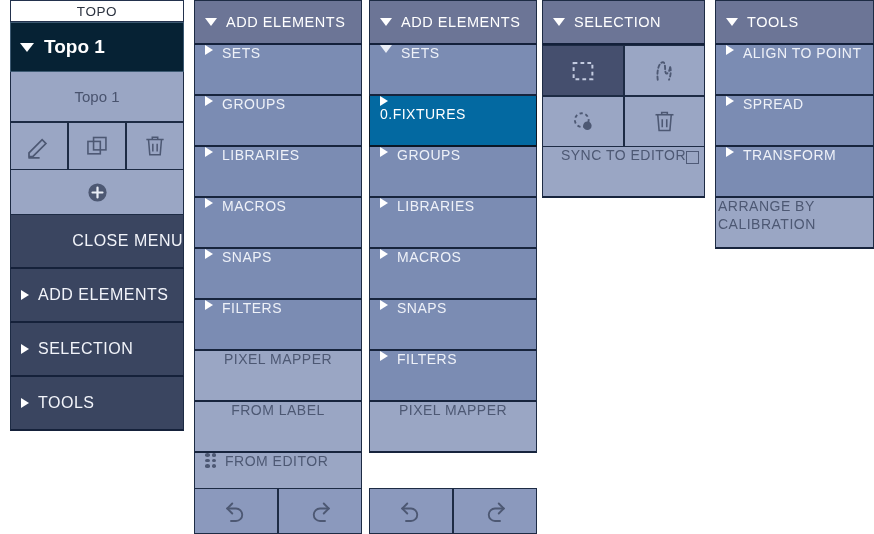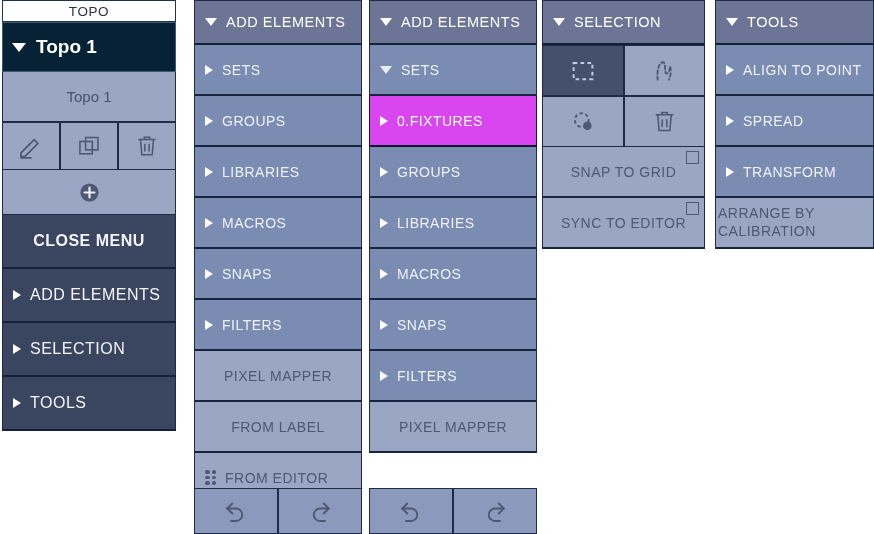--- a/index.html
+++ b/index.html
@@ -17,28 +17,28 @@
     background:#6c7596;color:#ffffff;
     font-size:14.5px;letter-spacing:.55px;
     display:flex;align-items:center;
     padding-left:10px;height:45px;
     border:1px solid #1d2b44;border-bottom:2px solid #13203a;
     box-sizing:border-box;
   }
   .row{
     background:#7b8cb3;color:#eef1f8;
     font-size:14px;letter-spacing:.5px;
-    display:flex;align-items:center;
+    display:flex;
     padding-left:10px;height:51px;
     border:1px solid #1d2b44;
     border-top:none;border-bottom:2px solid #17243d;
     box-sizing:border-box;position:relative;
   }
   .row.light{background:#9aa6c4;color:#4d5873;}
-  .row.dark{background:#d946ef;color:#ffffff;border-color:#0b1726;}
+  .row.dark{background:#0369a1;color:#ffffff;border-color:#0b1726;flex-direction:column;}
   .row.center{justify-content:center;padding-left:0;}
   .caret{
     width:0;height:0;margin-right:9px;flex:none;
     border-left:8px solid #ffffff;
     border-top:5.5px solid transparent;
     border-bottom:5.5px solid transparent;
   }
   .caret.down{
     border-left:6px solid transparent;
     border-right:6px solid transparent;
@@ -50,21 +50,21 @@
 
   
   .sectitle{
     background:#ffffff;color:#2c3340;
     font-size:13.5px;letter-spacing:.6px;
     display:flex;align-items:center;justify-content:center;
     height:22px;border:1px solid #23324d;box-sizing:border-box;
   }
 
   
-  #panel-topo{left:2px;width:174px;}
+  #panel-topo{left:10px;width:174px;}
   .topo-sel{
     background:#062234;color:#ffffff;
     font-size:19px;font-weight:bold;
     display:flex;align-items:center;padding-left:9px;
     height:50px;border:1px solid #3d5a72;box-sizing:border-box;
   }
   .topo-sel .caret.down{border-top-width:9px;border-left-width:7px;border-right-width:7px;margin-right:10px;}
   .topo-name{
     background:#9aa6c4;color:#49536e;
     font-size:15px;height:50px;
@@ -82,21 +82,21 @@
     display:flex;align-items:center;justify-content:center;
     border:1px solid #1d2b44;border-top:none;box-sizing:border-box;
   }
   .actrow{
     background:#3a4560;color:#f2f4fa;
     font-size:16px;letter-spacing:.5px;
     display:flex;align-items:center;padding-left:10px;
     height:54px;border:1px solid #1d2b44;border-top:none;
     border-bottom:2px solid #15213a;box-sizing:border-box;
   }
-  .actrow.center{justify-content:center;padding-left:0;font-weight:bold;}
+  .actrow.center{justify-content:flex-end;padding-left:0;}
 
   
   #panel-add1{left:194px;width:168px;}
   #panel-add2{left:369px;width:168px;}
   #panel-sel{left:542px;width:163px;}
   #panel-tools{left:715px;width:159px;}
   .clip{overflow:hidden;}
 
   
   .grid2{display:flex;flex-wrap:wrap;}
@@ -363,24 +363,20 @@
           <path d="M4 6h16"></path>
             <path d="M6 6l1.2 14h9.6L18 6"></path>
             <path d="M9.5 6V4h5v2"></path>
           <path d="M10 10v7M14 10v7"></path>
         </svg>
       </span>
     </div>
   </div>
 
   <div class="row light center">
-    <span>SNAP TO GRID</span>
-    <span class="chk"></span>
-  </div>
-  <div class="row light center">
     <span>SYNC TO EDITOR</span>
     <span class="chk"></span>
   </div>
 </div>
 
 <div class="panel" id="panel-tools">
   <div class="hdr">
     <span class="caret down"></span>
     <span>TOOLS</span>
   </div>

